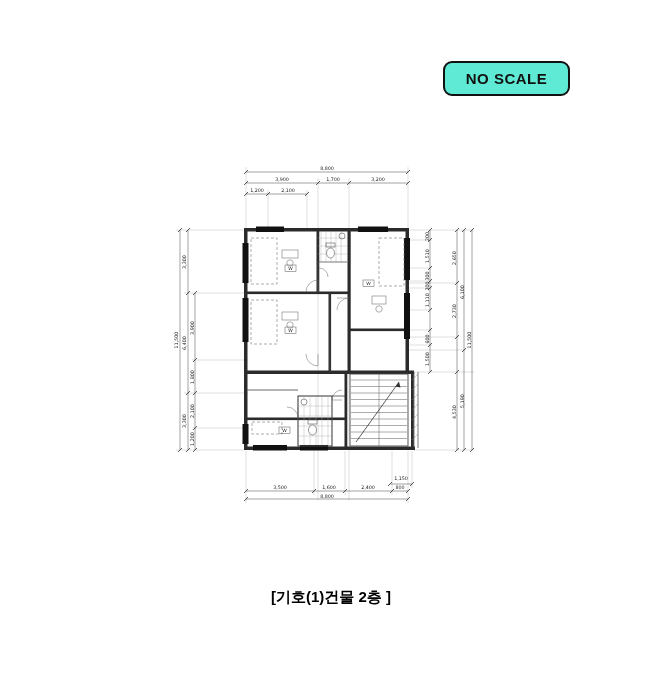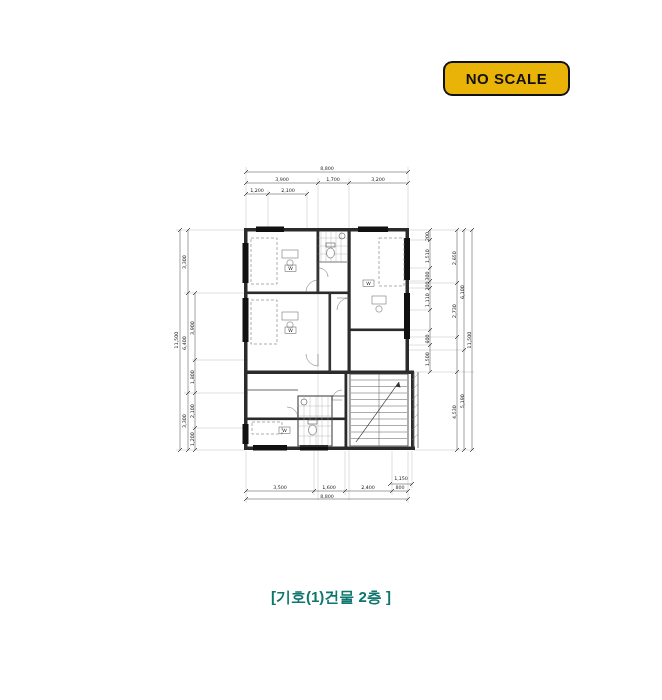--- a/index.html
+++ b/index.html
@@ -4,25 +4,25 @@
 <style>
   html,body{margin:0;padding:0;}
   body{
     width:662px;height:700px;position:relative;background:#ffffff;
     font-family:"Liberation Sans","DejaVu Sans",sans-serif;overflow:hidden;
   }
   .no-scale-badge{
     position:absolute;left:443px;top:61px;width:127px;height:35px;
     border:2.5px solid #111;border-radius:9px;box-sizing:border-box;
     display:flex;align-items:center;justify-content:center;
-    font-weight:bold;font-size:15px;letter-spacing:.5px;color:#111;background:#eab308;text-align:center;
+    font-weight:bold;font-size:15px;letter-spacing:.5px;color:#111;background:#5eead4;text-align:center;
   }
   .caption{
     position:absolute;left:0;top:588px;width:662px;text-align:center;
-    font-weight:bold;font-size:15px;color:#0f766e;
+    font-weight:bold;font-size:15px;color:#000000;
   }
   svg text{font-family:"DejaVu Sans","Liberation Sans",sans-serif;fill:#222;}
   .dimtxt{font-size:4.8px;}
   .roomtxt{font-size:4.6px;}
 </style>
 </head>
 <body>
 
 <div class="no-scale-badge">
   <span>NO SCALE</span>

